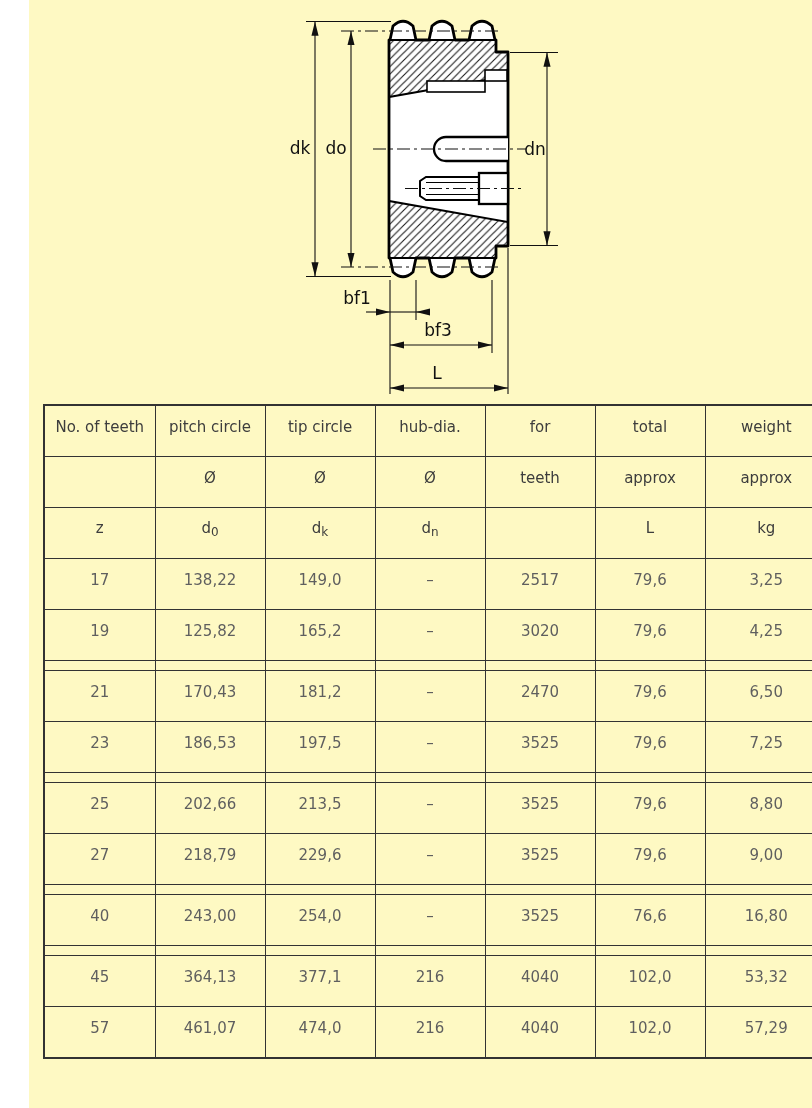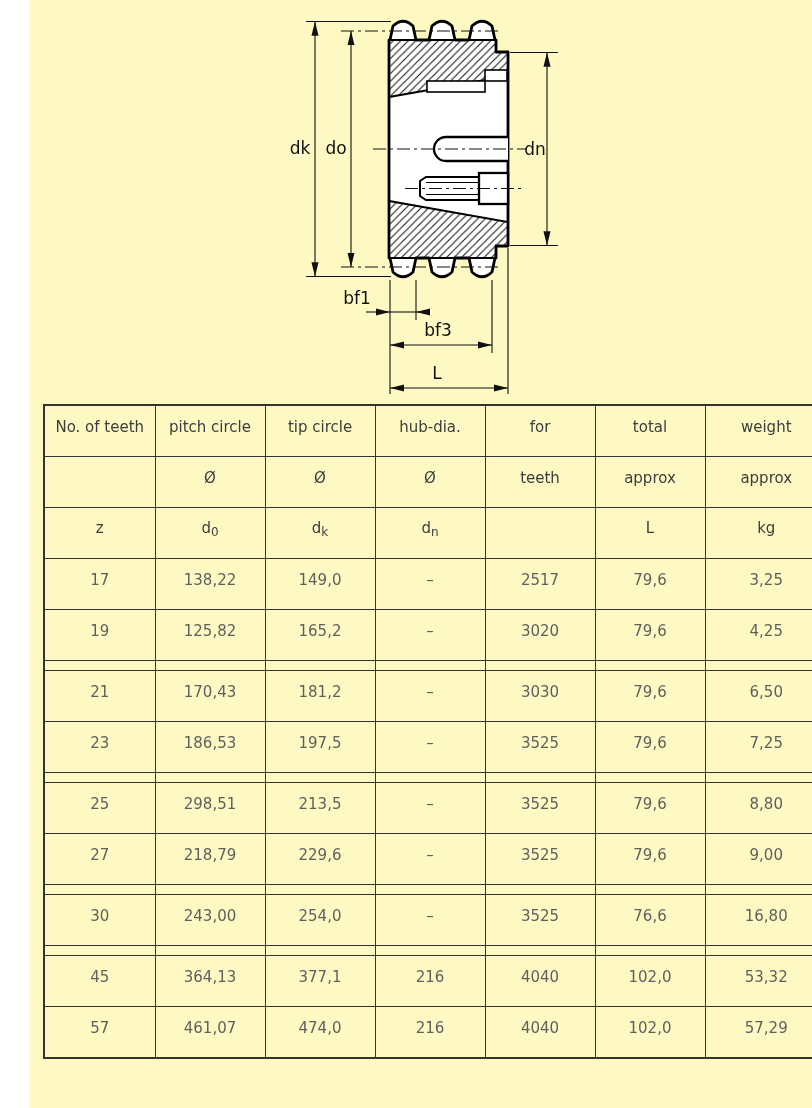--- a/index.html
+++ b/index.html
@@ -164,21 +164,21 @@
           <td></td>
           <td></td>
           <td></td>
           <td></td>
         </tr>
         <tr>
           <td>21</td>
           <td>170,43</td>
           <td>181,2</td>
           <td>–</td>
-          <td>3030</td>
+          <td>2470</td>
           <td>79,6</td>
           <td>6,50</td>
         </tr>
         <tr>
           <td>23</td>
           <td>186,53</td>
           <td>197,5</td>
           <td>–</td>
           <td>3525</td>
           <td>79,6</td>
@@ -188,21 +188,21 @@
           <td></td>
           <td></td>
           <td></td>
           <td></td>
           <td></td>
           <td></td>
           <td></td>
         </tr>
         <tr>
           <td>25</td>
-          <td>298,51</td>
+          <td>202,66</td>
           <td>213,5</td>
           <td>–</td>
           <td>3525</td>
           <td>79,6</td>
           <td>8,80</td>
         </tr>
         <tr>
           <td>27</td>
           <td>218,79</td>
           <td>229,6</td>
@@ -214,21 +214,21 @@
         <tr class="sep">
           <td></td>
           <td></td>
           <td></td>
           <td></td>
           <td></td>
           <td></td>
           <td></td>
         </tr>
         <tr>
-          <td>30</td>
+          <td>40</td>
           <td>243,00</td>
           <td>254,0</td>
           <td>–</td>
           <td>3525</td>
           <td>76,6</td>
           <td>16,80</td>
         </tr>
         <tr class="sep">
           <td></td>
           <td></td>

